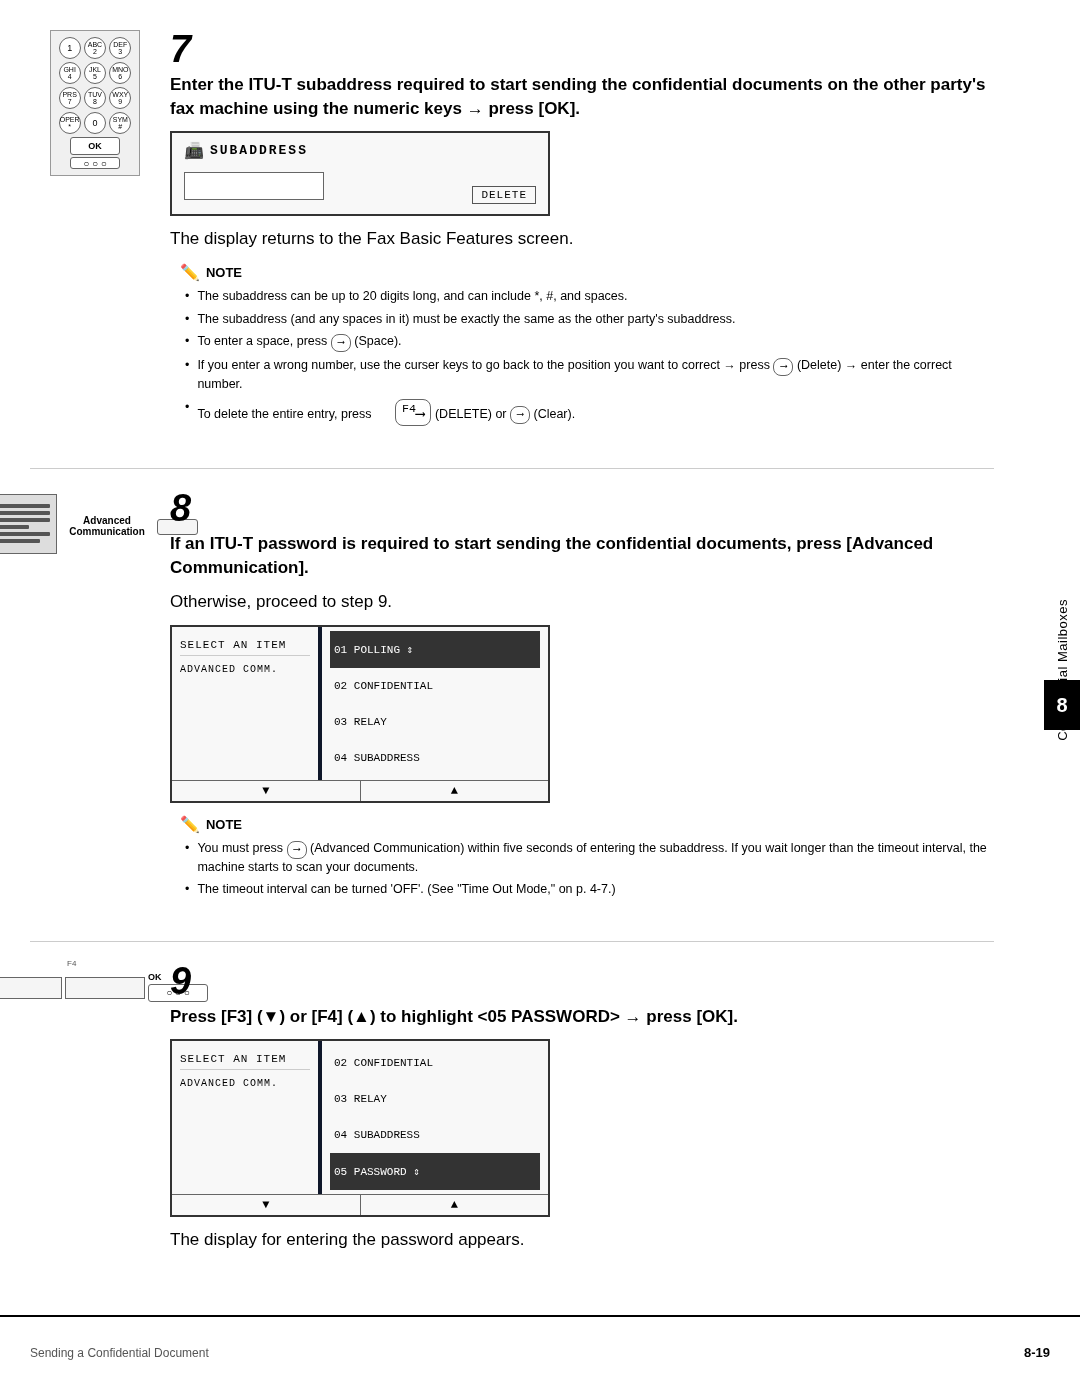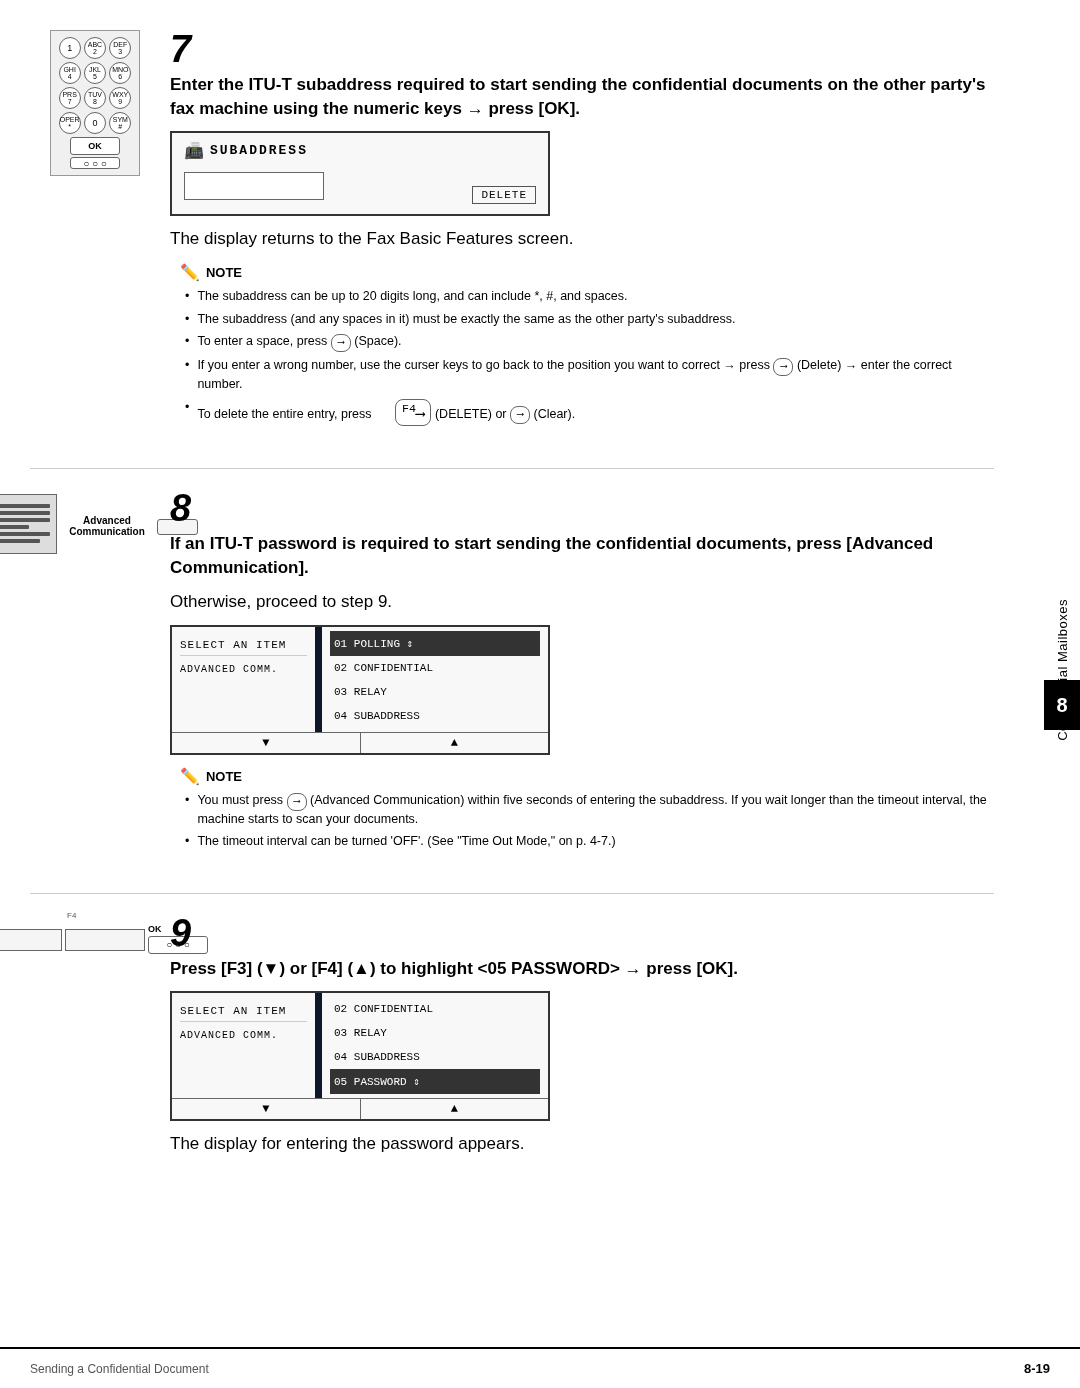--- a/index.html
+++ b/index.html
@@ -287,21 +287,21 @@
       font-family: 'Courier New', monospace;
       font-size: 11.5px;
     }
 
     .menu-screen-inner {
       display: flex;
     }
 
     .menu-left {
       width: 150px;
-      border-right: 7px solid #0f172a;
+      border-right: 4px solid #0f172a;
       padding: 8px;
     }
 
     .menu-right {
       flex: 1;
       padding: 4px 8px;
     }
 
     .menu-label {
       font-size: 11px;
@@ -311,21 +311,21 @@
       margin-bottom: 4px;
     }
 
     .menu-adv {
       font-size: 10px;
       letter-spacing: 1px;
       padding: 4px 0;
     }
 
     .menu-item {
-      padding: 6px 4px;
+      padding: 12px 4px;
       font-size: 11px;
       display: flex;
       align-items: center;
     }
 
     .menu-item.highlighted {
       background: #333;
       color: #fff;
     }
 
@@ -373,21 +373,21 @@
 
     
     .page-footer {
       position: absolute;
       bottom: 0;
       left: 0;
       right: 0;
       display: flex;
       justify-content: space-between;
       align-items: center;
-      padding: 12px 30px;
+      padding: 28px 30px;
       border-top: 2px solid #000;
       font-size: 12px;
     }
 
     .footer-left {
       color: #555;
     }
 
     .footer-right {
       font-weight: bold;

